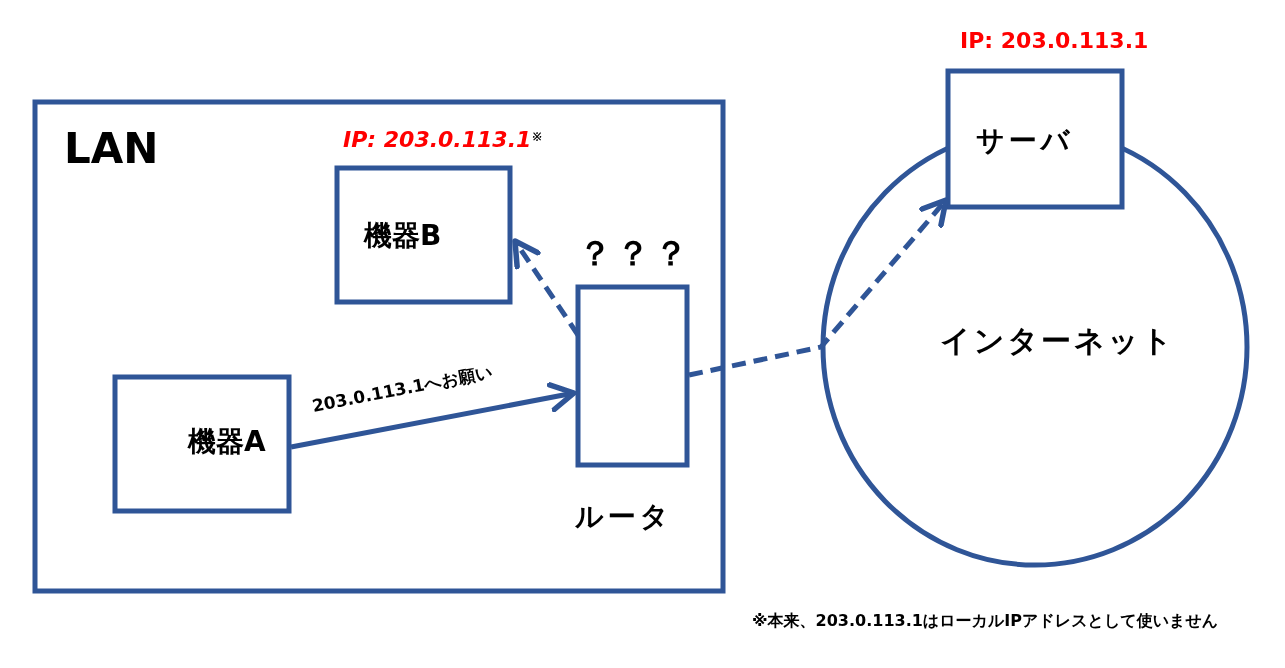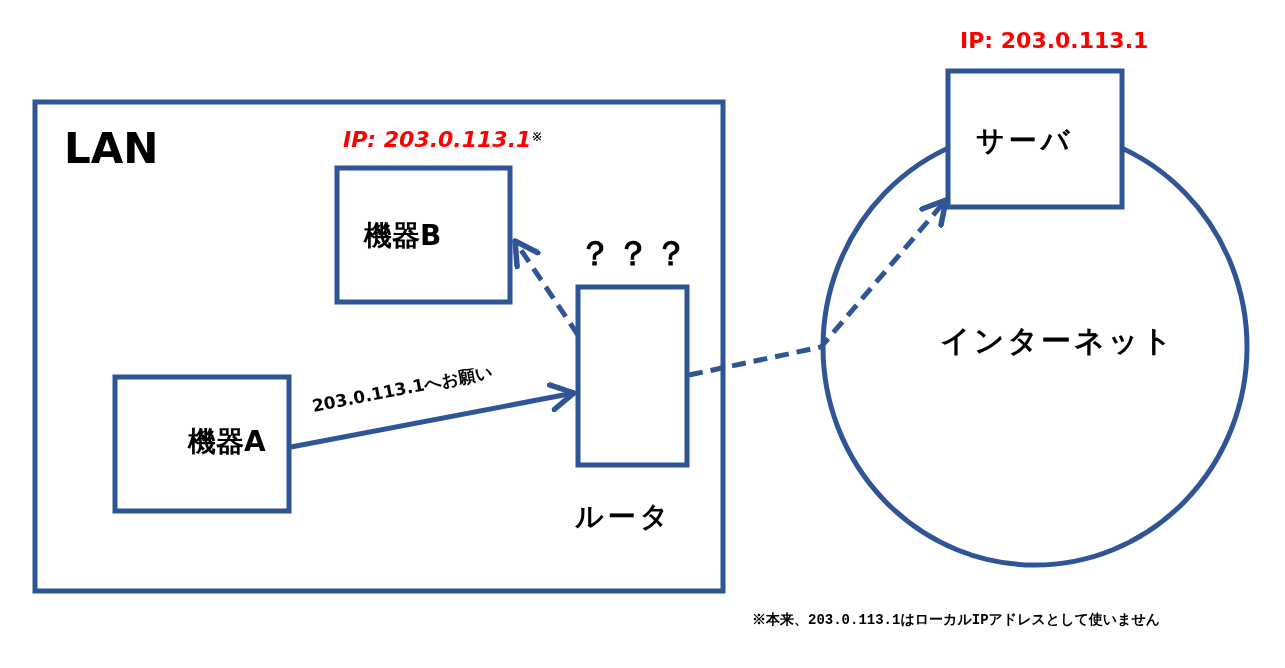--- a/index.html
+++ b/index.html
@@ -54,13 +54,13 @@
 <div class="lbl" style="left:314px; top:398px; font-size:17px; transform:rotate(-11deg); transform-origin:left bottom;">203.0.113.1へお願い</div>
 
 <div class="lbl box-label" style="left:575px; top:476px; letter-spacing:4px;margin-top:27px;">ルータ</div>
 
 <div class="lbl ip red" style="left:960px; top:30px;">IP: 203.0.113.1</div>
 
 <div class="lbl box-label" style="left:976px; top:127px; letter-spacing:4px;">サーバ</div>
 
 <div class="lbl" style="left:940px; top:326px; font-size:30px; letter-spacing:3px;">インターネット</div>
 
-<div class="lbl" style="left:752px; top:613px; font-size:14px;font-family:Liberation Mono, monospace;">※本来、203.0.113.1はローカルIPアドレスとして使いません</div>
+<div class="lbl" style="left:752px; top:613px; font-size:16px;">※本来、203.0.113.1はローカルIPアドレスとして使いません</div>
 
 </body></html>

